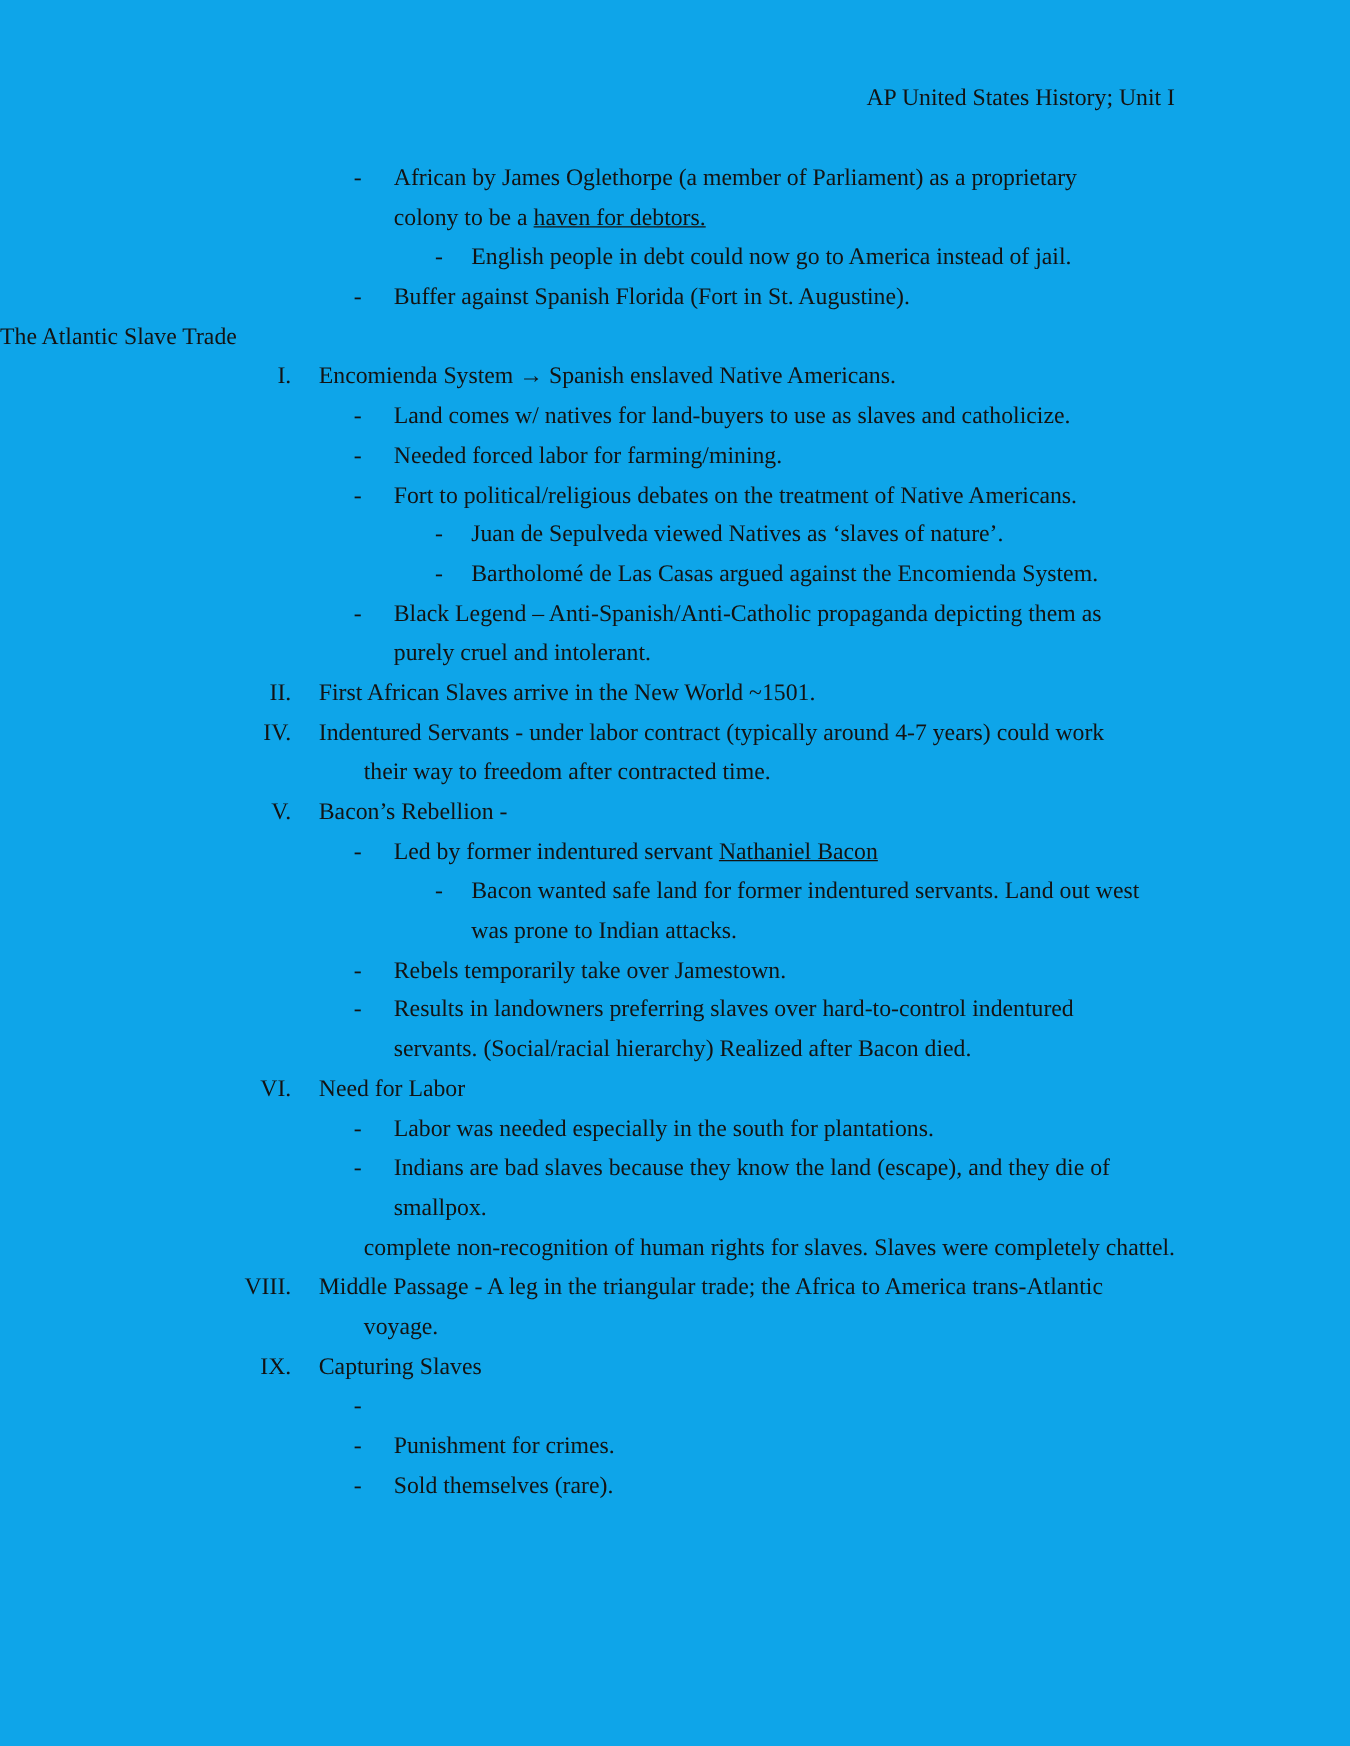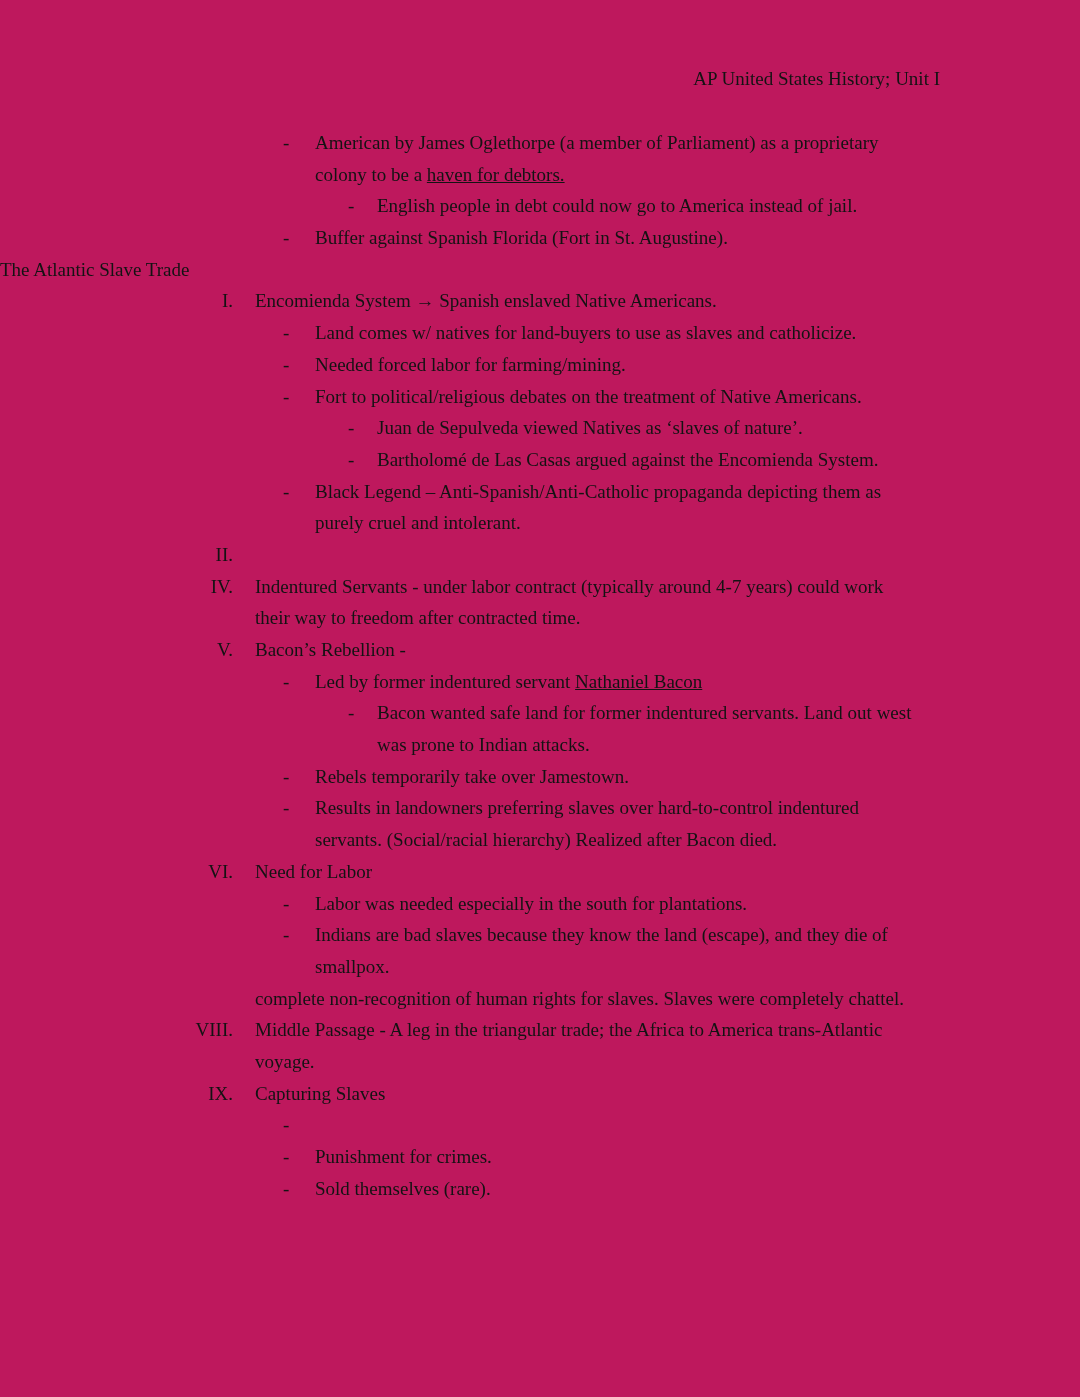--- a/index.html
+++ b/index.html
@@ -4,21 +4,21 @@
 <style>
   html, body {
     margin: 0;
     padding: 0;
     background: #ffffff;
   }
   .page {
     position: relative;
     width: 1080px;
     height: 1397px;
-    background: #be185d;
+    background: #0ea5e9;
     color: #131313;
     font-family: "Liberation Serif", "DejaVu Serif", serif;
     font-size: 19px;
     line-height: 31.7px;
     overflow: hidden;
   }
   .header {
     position: absolute;
     top: 63px;
     right: 140px;
@@ -37,44 +37,44 @@
   }
   .l-section     { font-weight: bold; }
   .l-roman       { padding-left: 255px; }
   .l-roman .num  { position: absolute; left: 0; top: 0; width: 233px; text-align: right; display: inline-block; }
   .l-dash1       { padding-left: 315px; }
   .l-dash1 .dash { position: absolute; left: 283px; top: 0; }
   .l-dash2       { padding-left: 377px; }
   .l-dash2 .dash { position: absolute; left: 348px; top: 0; }
   .l-cont1       { padding-left: 315px; }
   .l-cont2       { padding-left: 377px; }
-  .l-cont-roman  { padding-left: 255px; }
+  .l-cont-roman  { padding-left: 255px; margin-left: 36px; }
   .seg-b { font-weight: normal; }
   .seg-u { text-decoration: underline; }
 </style>
 </head>
 <body>
 
 <div class="page">
   <div class="header">AP United States History; Unit I</div>
   <div class="content" id="content">
-      <div class="line l-dash1"><span class="dash">-</span><span class="">American by </span><span class="seg-b ">James Oglethorpe</span><span class=""> (a member of Parliament) as a proprietary</span></div>
+      <div class="line l-dash1"><span class="dash">-</span><span class="">African by </span><span class="seg-b ">James Oglethorpe</span><span class=""> (a member of Parliament) as a proprietary</span></div>
       <div class="line l-cont1"><span class="">colony to be a </span><span class="seg-u">haven for debtors.</span></div>
       <div class="line l-dash2"><span class="dash">-</span><span class="">English people in debt could now go to America instead of jail.</span></div>
       <div class="line l-dash1"><span class="dash">-</span><span class="">Buffer against Spanish Florida (Fort in St. Augustine).</span></div>
       <div class="line l-section"><span class="seg-b ">The Atlantic Slave Trade</span></div>
       <div class="line l-roman"><span class="num">I.</span><span class="seg-b ">Encomienda System</span><span class=""> → Spanish enslaved Native Americans.</span></div>
       <div class="line l-dash1"><span class="dash">-</span><span class="">Land comes w/ natives for land-buyers to use as slaves and catholicize.</span></div>
       <div class="line l-dash1"><span class="dash">-</span><span class="">Needed forced labor for farming/mining.</span></div>
       <div class="line l-dash1"><span class="dash">-</span><span class="">Fort to political/religious debates on the treatment of Native Americans.</span></div>
       <div class="line l-dash2"><span class="dash">-</span><span class="seg-b ">Juan de Sepulveda</span><span class=""> viewed Natives as ‘slaves of nature’.</span></div>
       <div class="line l-dash2"><span class="dash">-</span><span class="seg-b ">Bartholomé de Las Casas</span><span class=""> argued against the Encomienda System.</span></div>
       <div class="line l-dash1"><span class="dash">-</span><span class="seg-b ">Black Legend</span><span class=""> – Anti-Spanish/Anti-Catholic propaganda depicting them as</span></div>
       <div class="line l-cont1"><span class="">purely cruel and intolerant.</span></div>
-      <div class="line l-roman"><span class="num">II.</span></div>
+      <div class="line l-roman"><span class="num">II.</span><span class="">First African Slaves arrive in the New World ~1501.</span></div>
       <div class="line l-roman"><span class="num">IV.</span><span class="seg-b ">Indentured Servants</span><span class=""> - under labor contract (typically around 4-7 years) could work</span></div>
       <div class="line l-cont-roman"><span class="">their way to freedom after contracted time.</span></div>
       <div class="line l-roman"><span class="num">V.</span><span class="seg-b ">Bacon’s Rebellion -</span></div>
       <div class="line l-dash1"><span class="dash">-</span><span class="">Led by former indentured servant </span><span class="seg-u">Nathaniel Bacon</span></div>
       <div class="line l-dash2"><span class="dash">-</span><span class="">Bacon wanted safe land for former indentured servants. Land out west</span></div>
       <div class="line l-cont2"><span class="">was prone to Indian attacks.</span></div>
       <div class="line l-dash1"><span class="dash">-</span><span class="">Rebels temporarily take over Jamestown.</span></div>
       <div class="line l-dash1"><span class="dash">-</span><span class="">Results in landowners preferring slaves over hard-to-control indentured</span></div>
       <div class="line l-cont1"><span class="">servants. (Social/racial hierarchy) Realized after Bacon died.</span></div>
       <div class="line l-roman"><span class="num">VI.</span><span class="">Need for Labor</span></div>

